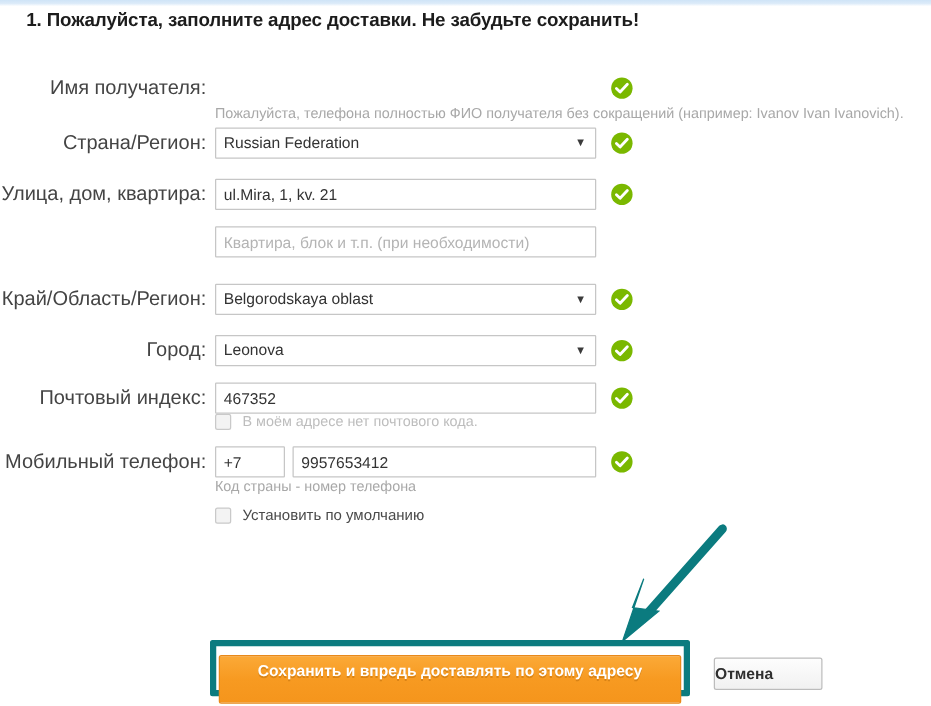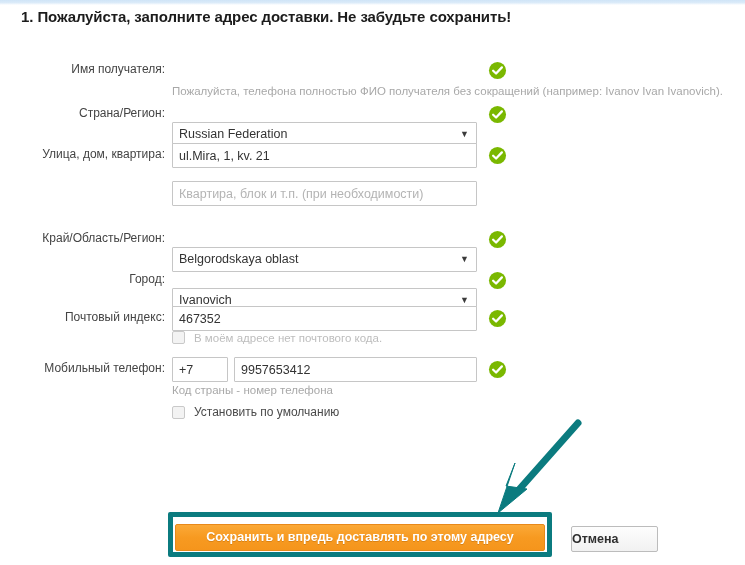--- a/index.html
+++ b/index.html
@@ -43,21 +43,21 @@
   }
   .row {
     position: relative;
     height: 30px;
     margin-bottom: 0;
   }
   .label {
     position: absolute;
     right: 580px;           
     top: 4px;
-    font-size: 12px;
+    font-size: 16px;
     color: #444444;
     white-space: nowrap;
     text-align: right;
   }
   .field-wrap {
     position: absolute;
     left: 172px;
     top: 0;
   }
   input.txt, .sel {
@@ -74,21 +74,20 @@
     line-height: 23px;
     border-radius: 1px;
   }
   input.txt::placeholder { color: #b4b4b4; }
   .sel {
     position: relative;
     display: block;
     padding-right: 22px;
     white-space: nowrap;
     overflow: hidden;
-    margin-top: 20px;
   }
   .sel .caret {
     position: absolute;
     right: 7px;
     top: 0;
     height: 23px;
     line-height: 23px;
     font-size: 9px;
     color: #3b3b3b;
   }
@@ -147,21 +146,21 @@
     border: 5px solid #0b7b7f;
     box-sizing: border-box;
     background: #ffffff;
     border-radius: 2px;
   }
   .save-btn {
     position: absolute;
     left: 175px;
     top: 524px;
     width: 370px;
-    height: 27px;
+    height: 39px;
     background: linear-gradient(to bottom, #fba937 0%, #f79a21 50%, #f5951c 100%);
     border: 1px solid #e8891a;
     box-sizing: border-box;
     color: #ffffff;
     font-size: 12.5px;
     font-weight: bold;
     text-align: center;
     line-height: 25px;
     border-radius: 2px;
     cursor: pointer;
@@ -260,21 +259,21 @@
           <circle cx="10" cy="10" r="9" fill="#7ab800"></circle>
           <path d="M5.4 10.3 L8.5 13.2 L14.6 6.7" stroke="#ffffff" stroke-width="2.4" fill="none" stroke-linecap="round" stroke-linejoin="round"></path>
         </svg>
     </span>
   </div>
 
   <div class="row" style="height:38px">
     <div class="label">Город:</div>
     <div class="field-wrap">
       <div class="sel">
-        <span>Ivanovich</span>
+        <span>Leonova</span>
         <span class="caret">▼</span>
       </div>
     </div>
     <span class="check-ok">
       <svg width="19" height="19" viewBox="0 0 20 20">
           <circle cx="10" cy="10" r="9" fill="#7ab800"></circle>
           <path d="M5.4 10.3 L8.5 13.2 L14.6 6.7" stroke="#ffffff" stroke-width="2.4" fill="none" stroke-linecap="round" stroke-linejoin="round"></path>
         </svg>
     </span>
   </div>

